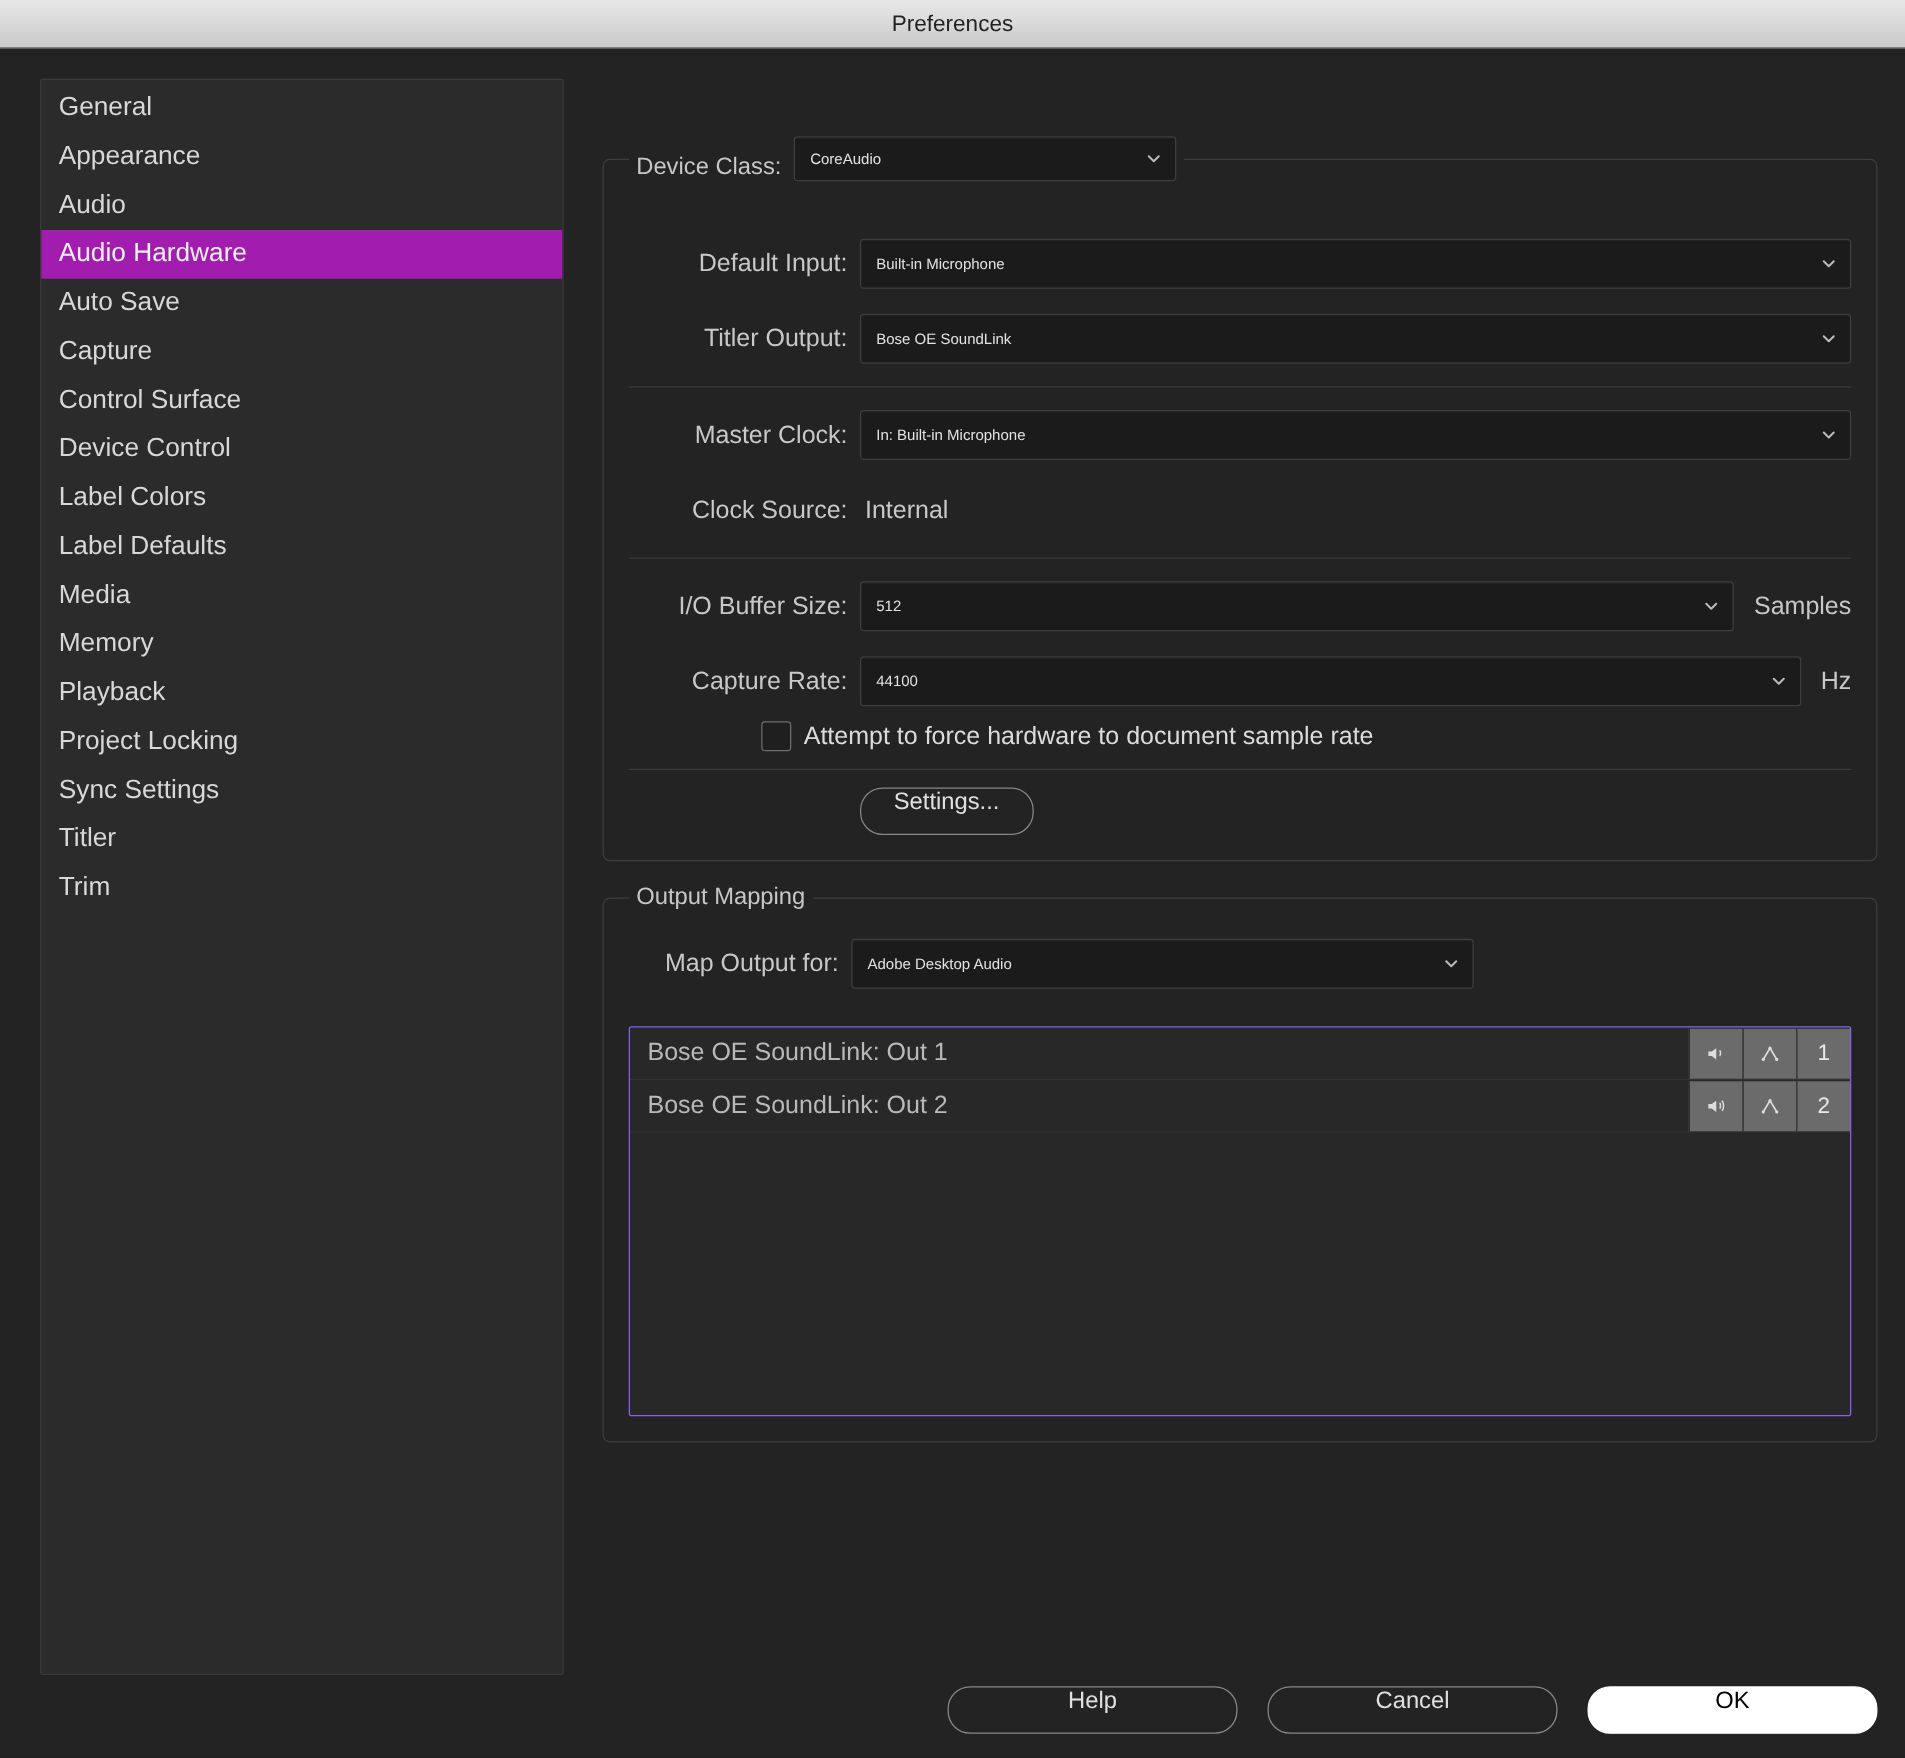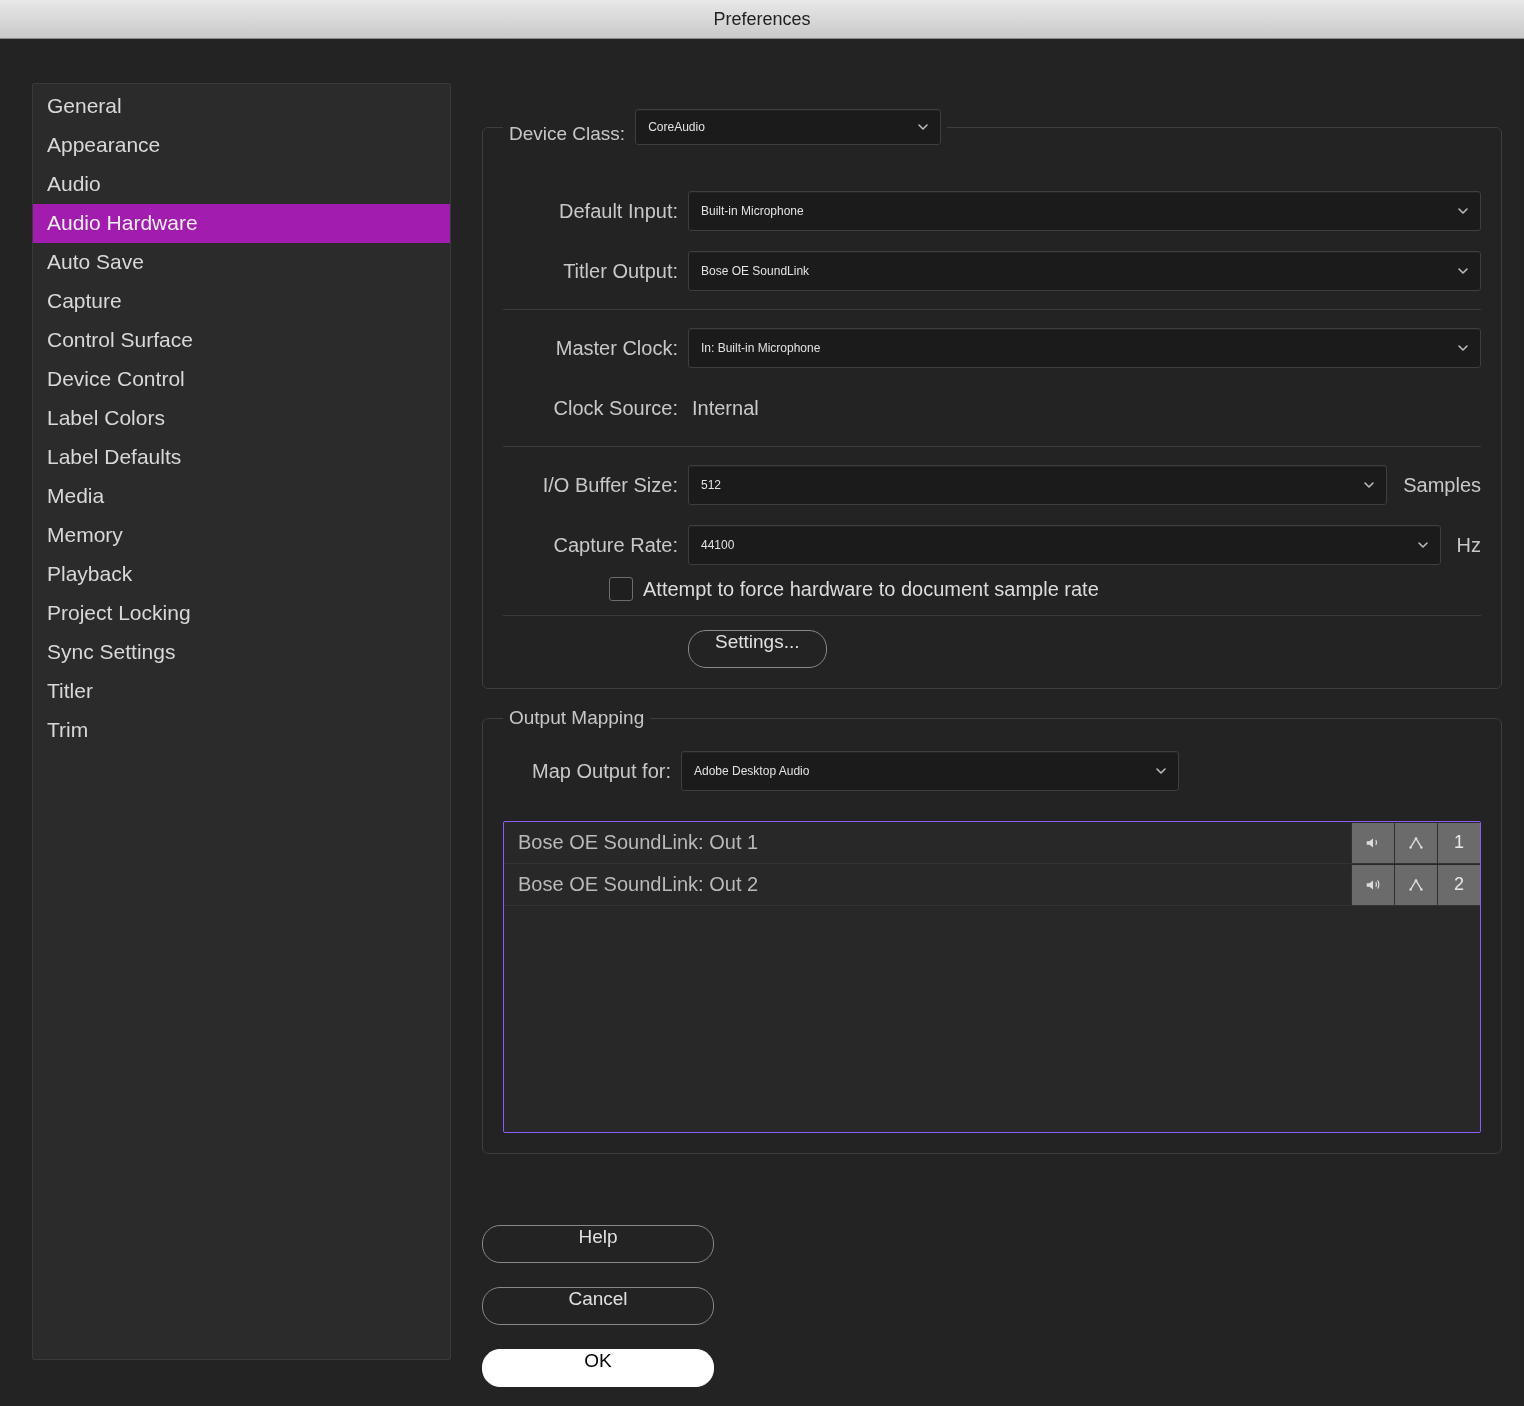--- a/index.html
+++ b/index.html
@@ -23,21 +23,21 @@
     color: #222;
     font-size: 18px;
   }
   .window-body {
     position: relative;
     height: calc(1406px - 38px);
     background: #232323;
   }
   .sidebar {
     position: absolute;
-    top: 44px;
+    top: 24px;
     left: 32px;
     width: 417px;
     height: 1275px;
     border: 1px solid #3a3a3a;
     background: #2b2b2b;
     overflow: hidden;
     border-radius: 2px;
   }
   .sidebar-item {
     padding: 7px 14px 8px 14px;
@@ -176,21 +176,20 @@
 
   
   .footer {
     position: absolute;
     right: 22px;
     bottom: 20px;
     left: 482px;
     display: flex;
     justify-content: flex-end;
     gap: 24px;
-    flex-direction: column;
   }
   .footer .pill-button {
     width: 178px;
     justify-content: center;
   }
   .pill-button.primary {
     background: #fff;
     color: #000;
     border: 1px solid #fff;
   }

